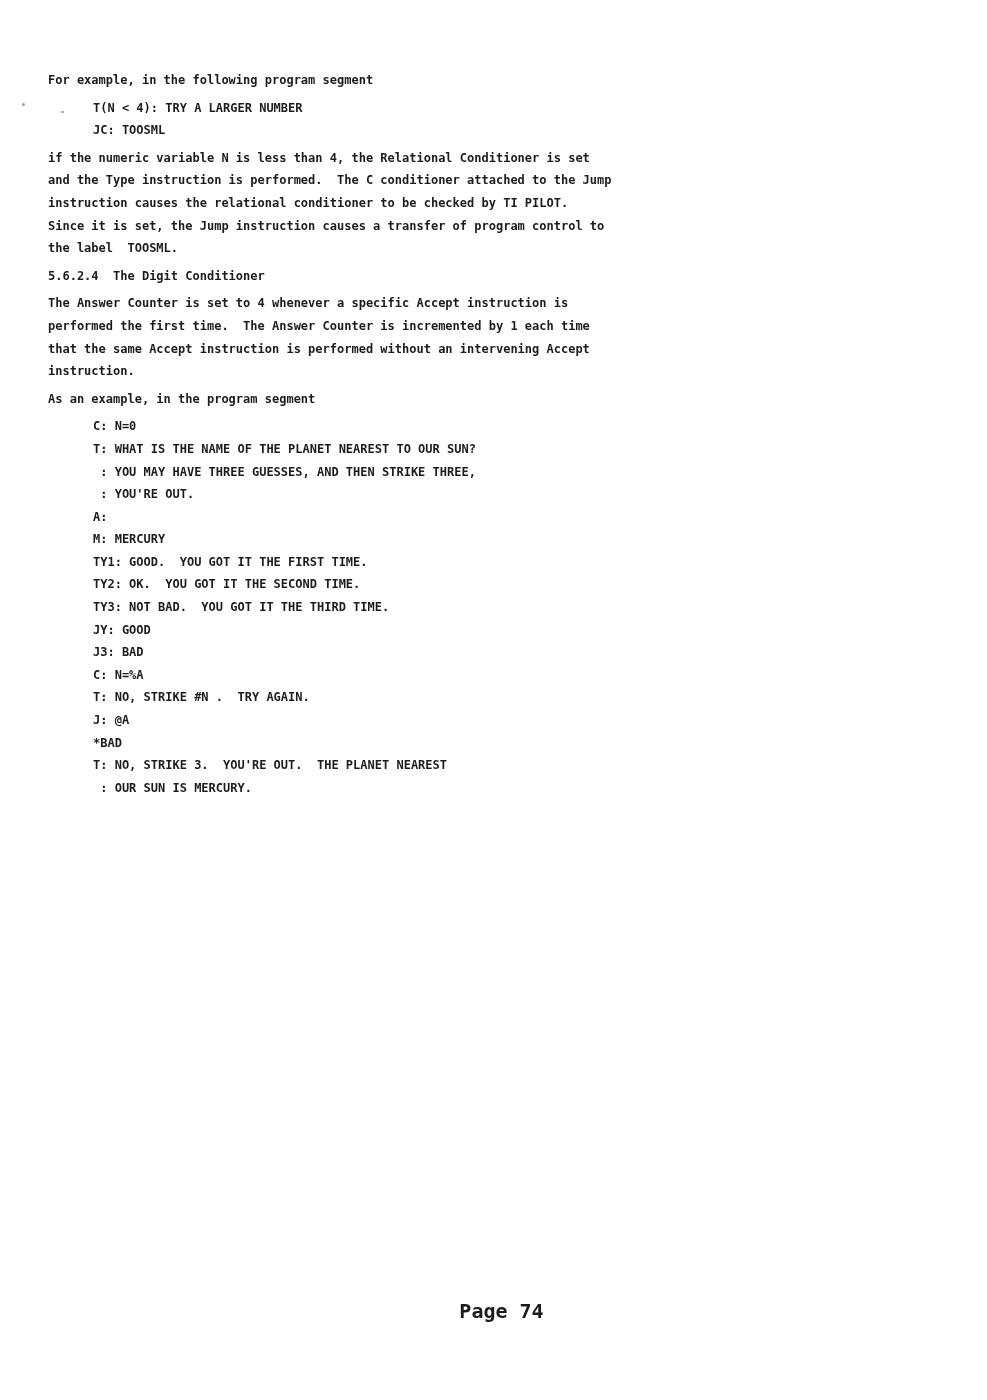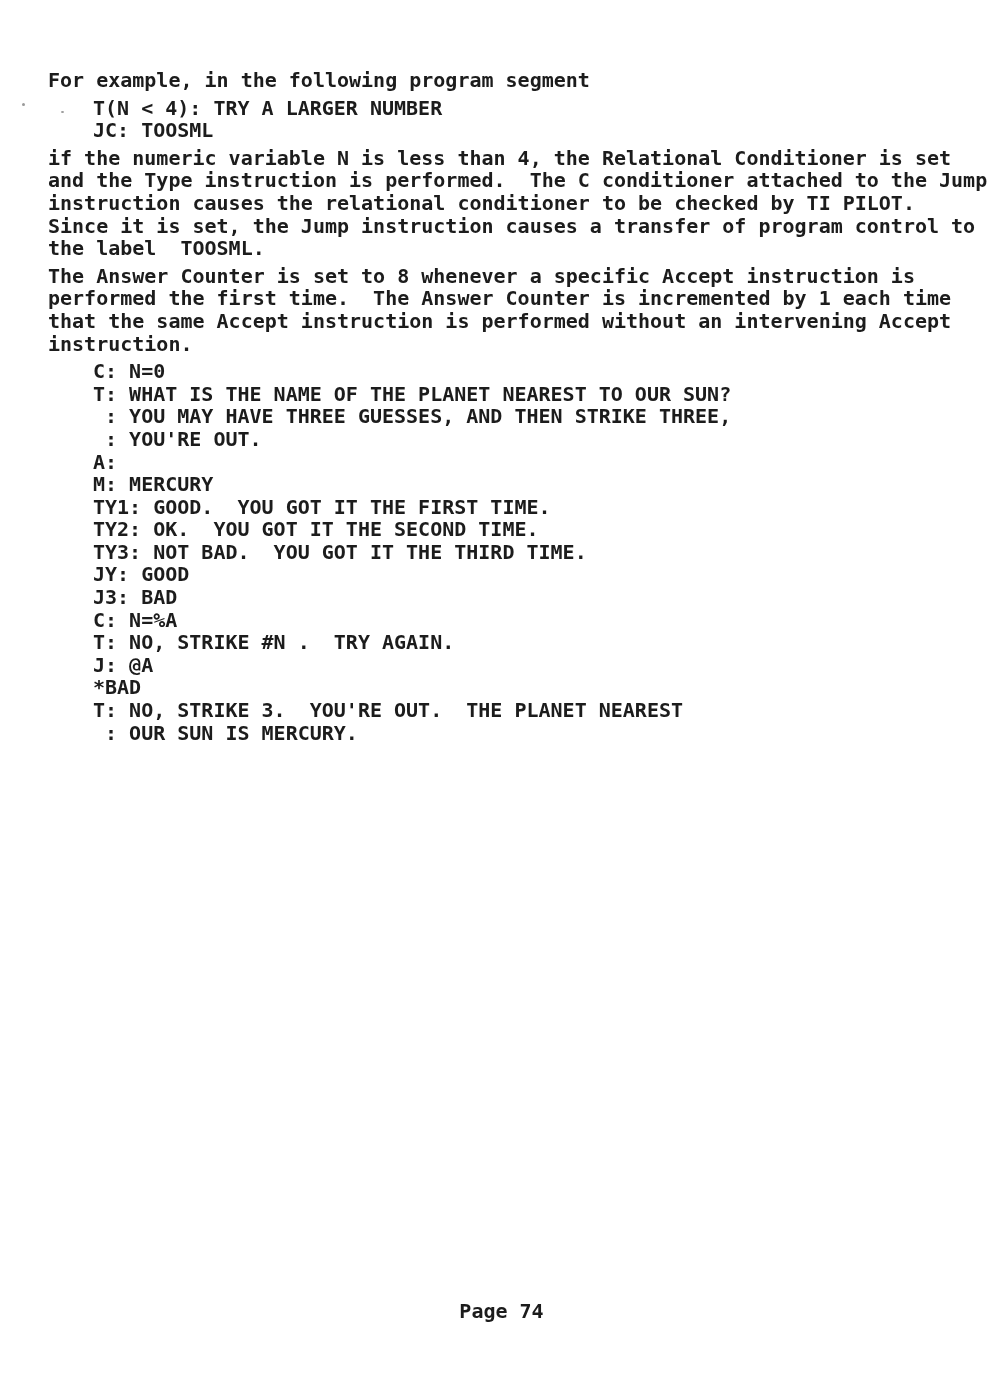--- a/index.html
+++ b/index.html
@@ -18,21 +18,21 @@
   }
   .content {
     position: absolute;
     top: 69px;
     left: 48px;
   }
   pre {
     margin: 0;
     padding: 0;
     font-family: "DejaVu Sans Mono", "Liberation Mono", monospace;
-    font-size: 20px;
+    font-size: 12px;
     line-height: 22.6px;
     font-weight: bold;
     white-space: pre;
     color: #1c1c1c;
   }
   .content pre + pre {
     margin-top: 5px;
   }
   pre.code {
     margin-left: 45px;
@@ -71,27 +71,29 @@
 
     <pre class="code">T(N &lt; 4): TRY A LARGER NUMBER
 JC: TOOSML</pre>
 
     <pre>if the numeric variable N is less than 4, the Relational Conditioner is set
 and the Type instruction is performed.  The C conditioner attached to the Jump
 instruction causes the relational conditioner to be checked by TI PILOT.
 Since it is set, the Jump instruction causes a transfer of program control to
 the label  TOOSML.</pre>
 
+    <pre>5.6.2.4  The Digit Conditioner</pre>
 
 
-    <pre>The Answer Counter is set to 8 whenever a specific Accept instruction is
+    <pre>The Answer Counter is set to 4 whenever a specific Accept instruction is
 performed the first time.  The Answer Counter is incremented by 1 each time
 that the same Accept instruction is performed without an intervening Accept
 instruction.</pre>
 
+    <pre>As an example, in the program segment</pre>
 
     <pre class="code">C: N=0
 T: WHAT IS THE NAME OF THE PLANET NEAREST TO OUR SUN?
  : YOU MAY HAVE THREE GUESSES, AND THEN STRIKE THREE,
  : YOU'RE OUT.
 A:
 M: MERCURY
 TY1: GOOD.  YOU GOT IT THE FIRST TIME.
 TY2: OK.  YOU GOT IT THE SECOND TIME.
 TY3: NOT BAD.  YOU GOT IT THE THIRD TIME.

